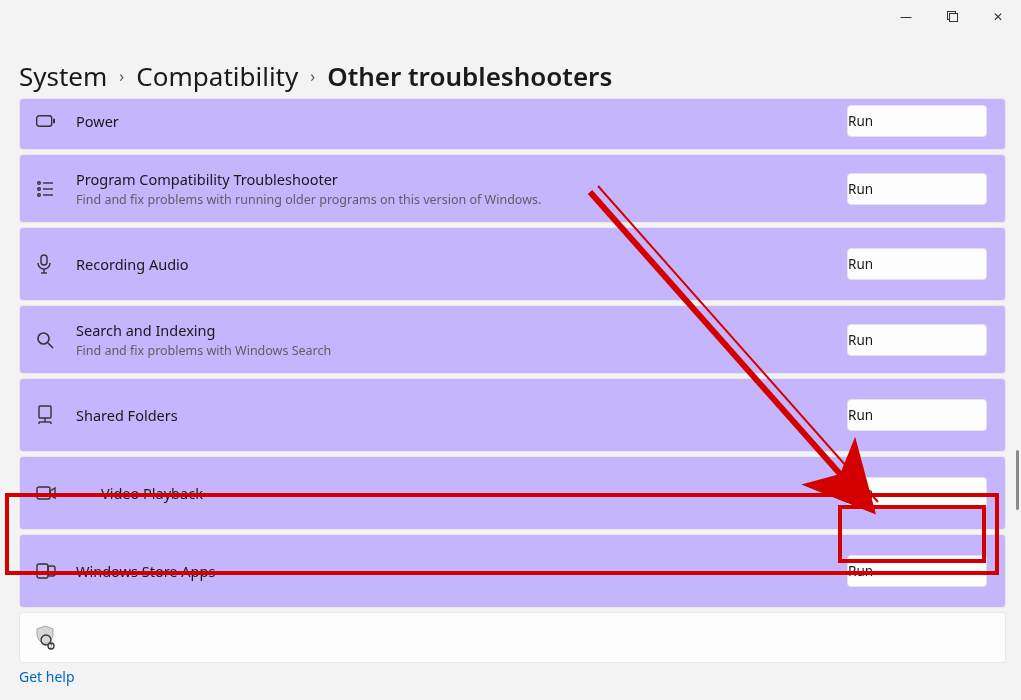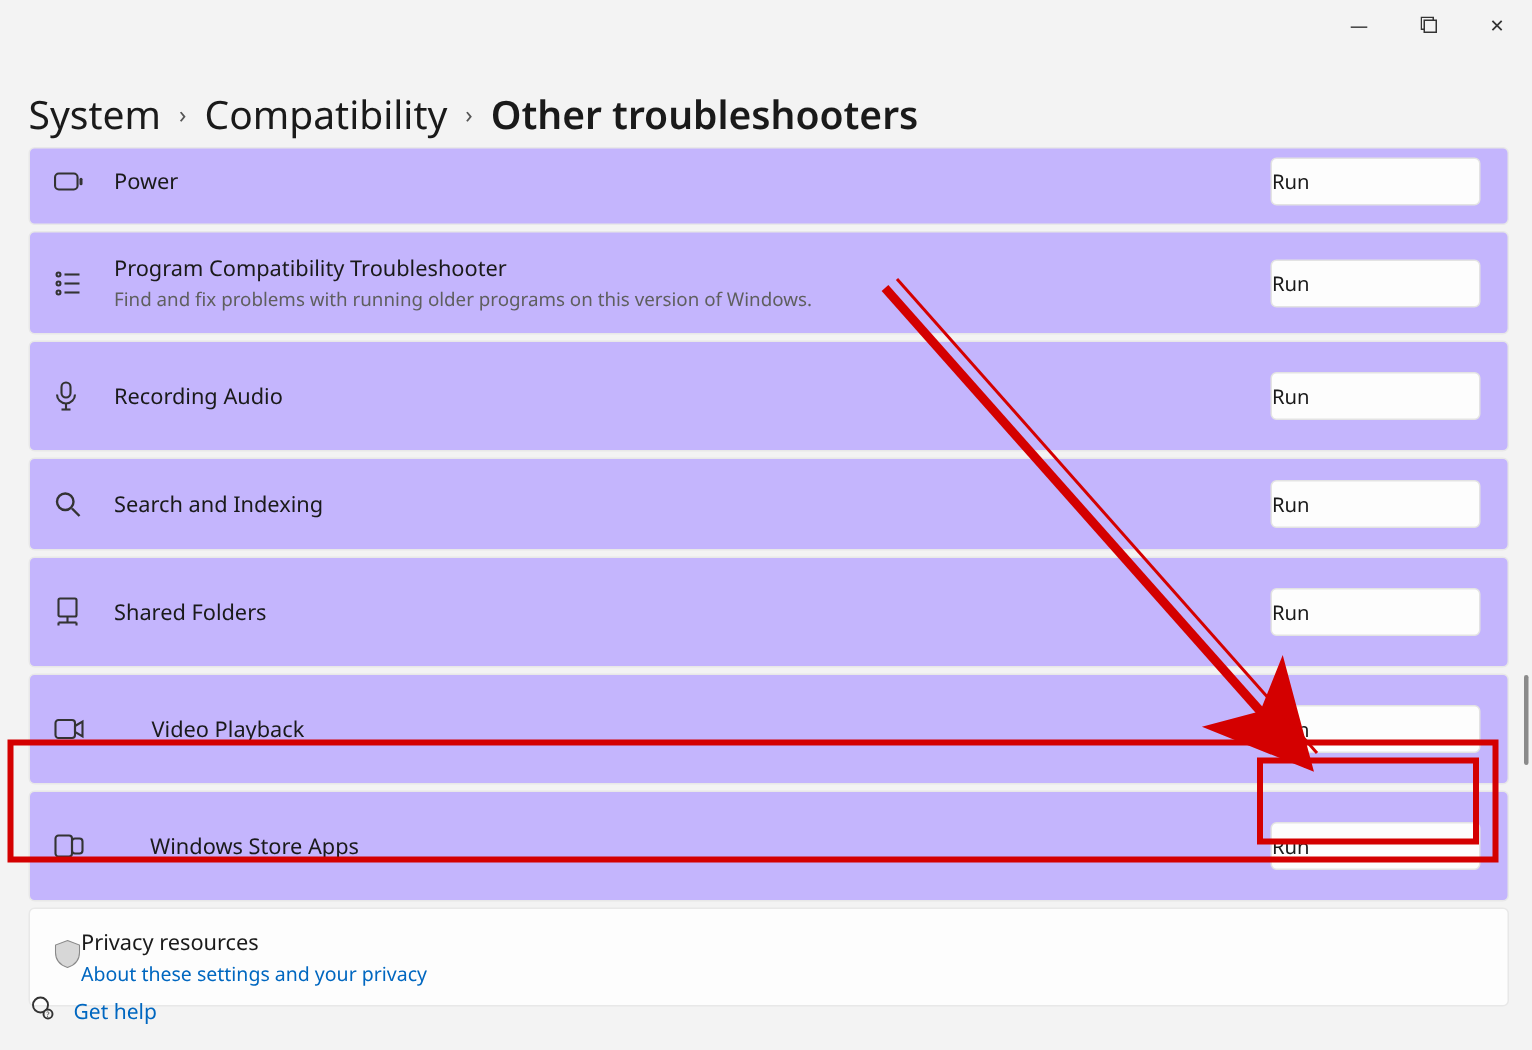--- a/index.html
+++ b/index.html
@@ -113,20 +113,21 @@
   .help-link {
     position: absolute;
     bottom: 14px;
     left: 19px;
     display: flex;
     align-items: center;
     gap: 12px;
     font-size: 14px;
     color:#0067c0;
     cursor:pointer;
+    flex-direction:column;
   }
   .scrollbar-indicator {
     position:absolute;
     right:2px;
     top:450px;
     width:3px;
     height:60px;
     background:#8a8a8a;
     border-radius:2px;
   }
@@ -216,20 +217,21 @@
 
   <div class="card">
     <div class="icon-wrap">
       <svg width="18" height="18" viewBox="0 0 18 18" fill="none" stroke="#333" stroke-width="1.6">
           <circle cx="7.5" cy="7.5" r="5.5"></circle>
           <line x1="12" y1="12" x2="17" y2="17"></line>
         </svg>
     </div>
     <div class="text">
       <div class="title">Search and Indexing</div>
+      <div class="desc">Find and fix problems with Windows Search</div>
     </div>
     <div class="run-btn">Run</div>
   </div>
 
   <div class="card" style="padding-top:20px;padding-bottom:20px;">
     <div class="icon-wrap">
       <svg width="18" height="20" viewBox="0 0 18 20" fill="none" stroke="#333" stroke-width="1.4">
         <rect x="3" y="1" width="12" height="12" rx="1"></rect>
           <line x1="9" y1="13" x2="9" y2="17"></line>
           <line x1="3" y1="17" x2="15" y2="17"></line>
@@ -249,42 +251,38 @@
           <rect x="1" y="1" width="13" height="12" rx="2"></rect>
           <path d="M14 5l5-3v10l-5-3z"></path>
         </svg>
     </div>
     <div class="text">
         <div class="title">Video Playback</div>
       </div>
     <div class="run-btn">Run</div>
   </div>
 
-  <div class="card" style="padding-top:20px;padding-bottom:20px;gap:24px;">
+  <div class="card" style="padding-top:20px;padding-bottom:20px;">
     <div class="icon-wrap">
       <svg width="20" height="16" viewBox="0 0 20 16" fill="none" stroke="#333" stroke-width="1.4">
           <rect x="1" y="1" width="11" height="14" rx="2"></rect>
           <rect x="12" y="3" width="7" height="10" rx="2"></rect>
         </svg>
     </div>
     <div class="text">
         <div class="title">Windows Store Apps</div>
       </div>
     <div class="run-btn">Run</div>
   </div>
 
   <div class="privacy-card">
     <div class="icon-wrap">
       <svg width="18" height="20" viewBox="0 0 18 20" fill="none">
           <path d="M9 1l8 3v5c0 5-3.5 8.5-8 10C4.5 17.5 1 14 1 9V4l8-3z" fill="#d7d7d7" stroke="#888" stroke-width="0.7"></path>
         </svg>
-    </div>
-    <div class="ptext">
-      <div class="ptitle">Privacy resources</div>
-      <div class="plink">About these settings and your privacy</div>
     </div>
   </div>
 
 </div>
 
 <div class="help-link">
   <span>
     <svg width="18" height="18" viewBox="0 0 18 18" fill="none" stroke="#333" stroke-width="1.3">
         <circle cx="8" cy="7" r="5"></circle>
         <circle cx="13" cy="13" r="3" fill="#f3f3f3"></circle>

